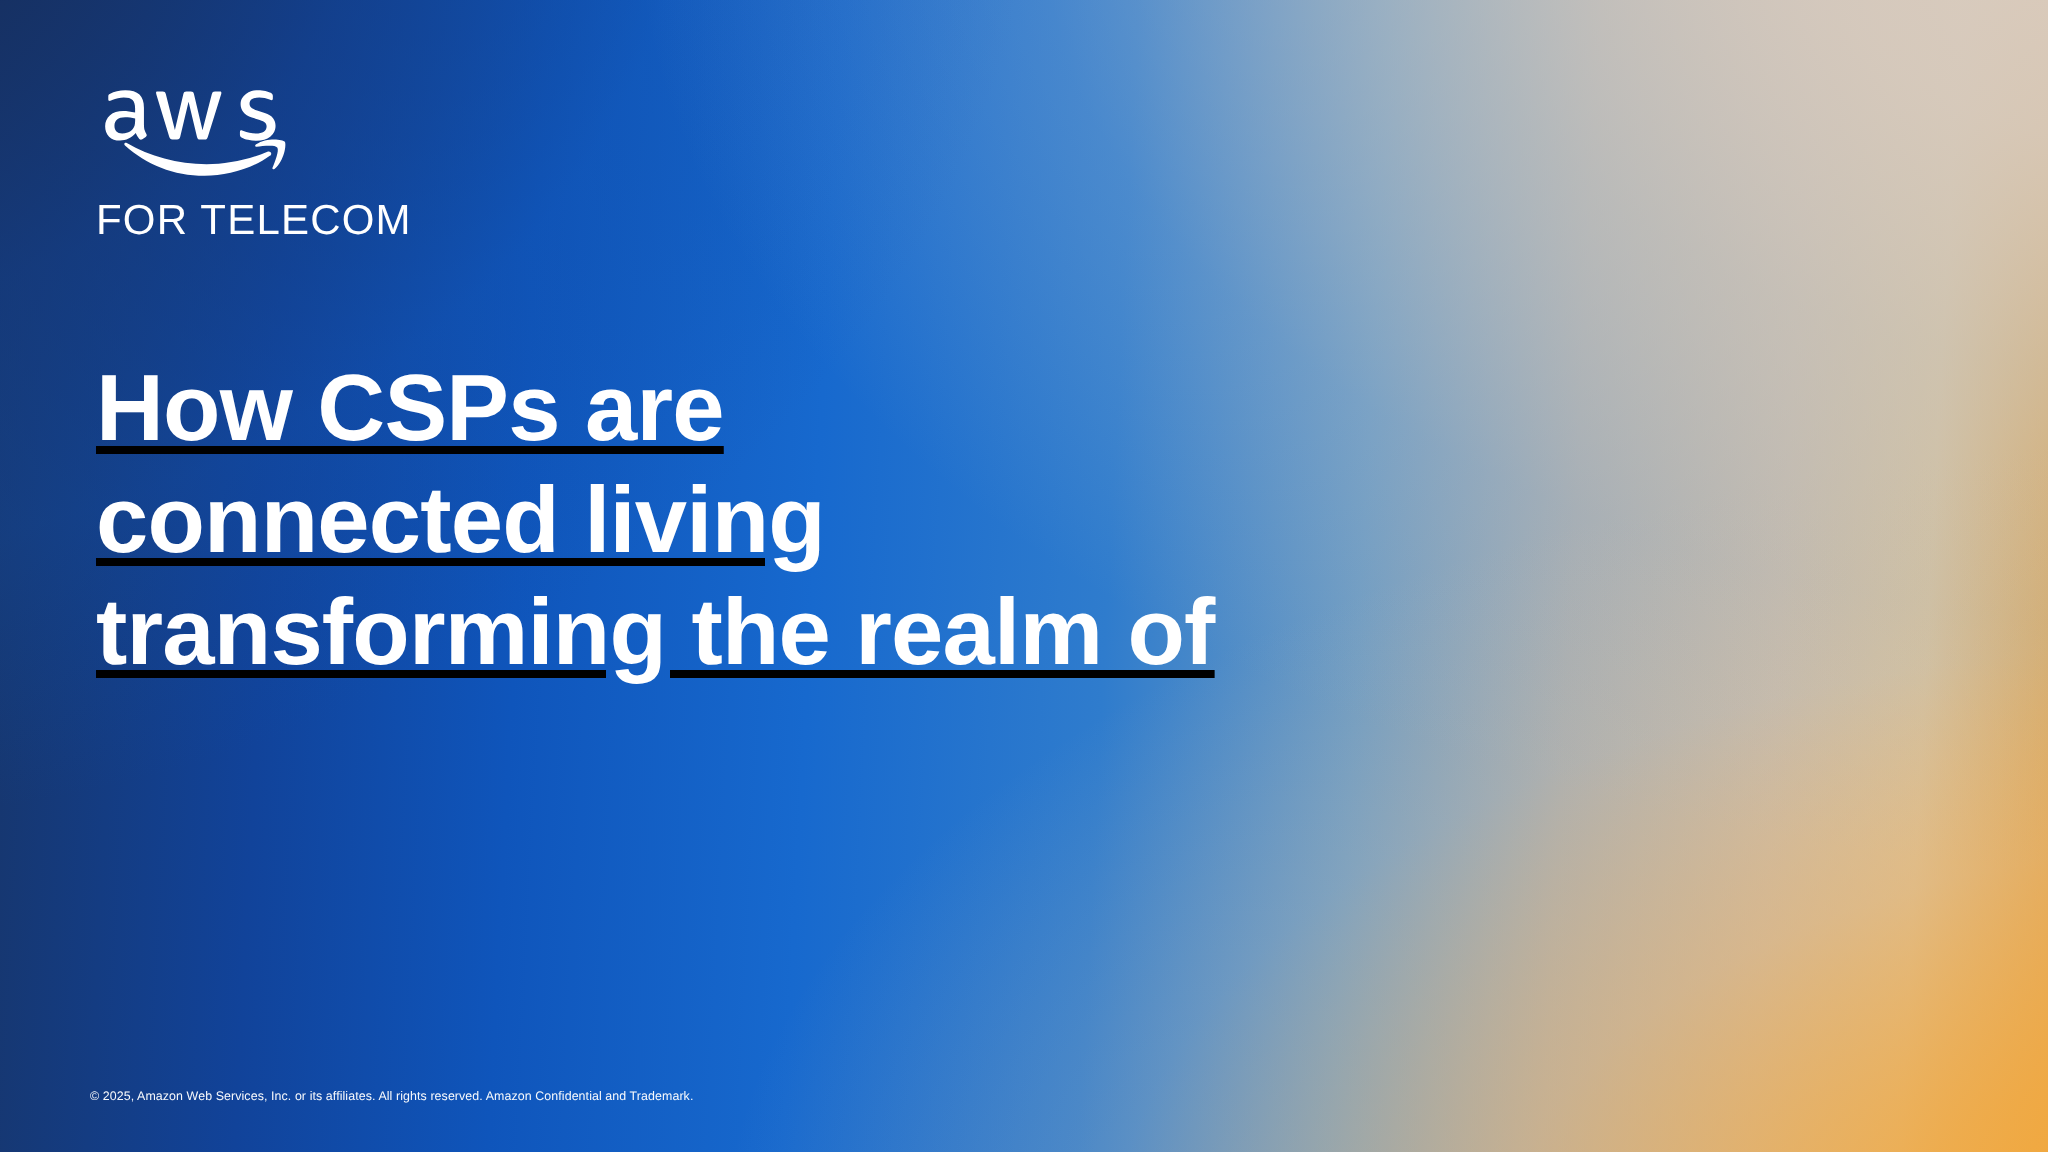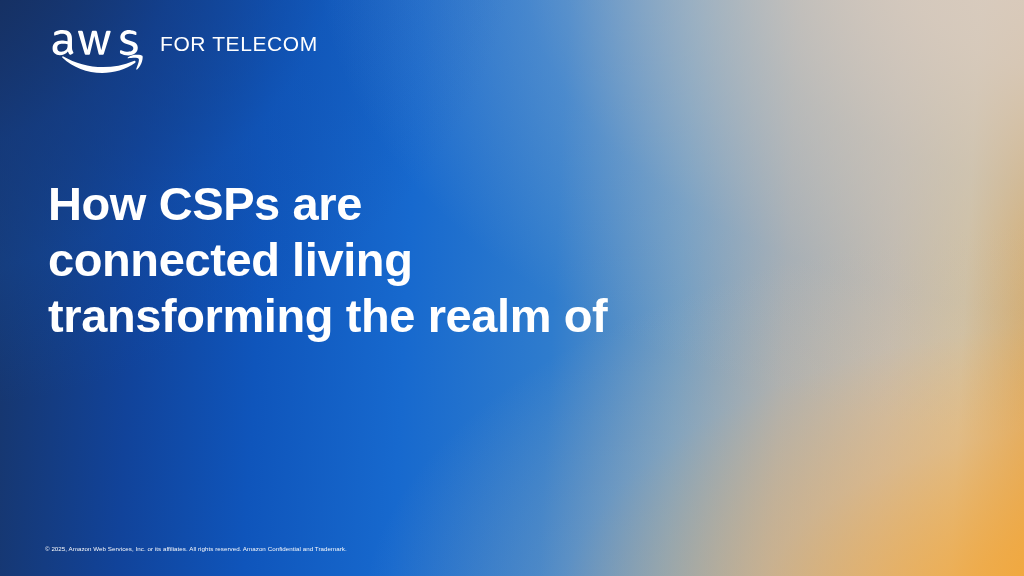--- a/index.html
+++ b/index.html
@@ -50,24 +50,24 @@
         #a9adae 76%,
         #cbbba6 86%,
         #dfc394 93%,
         #e9a33c 100%);
   }
 
   
   .logo-lockup {
     position: absolute;
     left: 48px;
-    top: 23px;
+    top: 38px;
     display: flex;
     align-items: flex-start;
-    gap: 16px;
+    flex-direction: column;
   }
 
   .aws-mark {
     position: relative;
     width: 96px;
     height: 52px;
   }
   .aws-mark svg { display: block; width: 96px; height: 52px; }
 
   .for-telecom {
@@ -79,20 +79,21 @@
     white-space: nowrap;
     margin-top: 10px;
   }
 
   
   .title-block {
     position: absolute;
     left: 48px;
     top: 176px;
     width: 700px;
+    text-decoration: underline;
   }
   .title-line {
     color: #ffffff;
     font-size: 47px;
     line-height: 56px;
     font-weight: 700;
     letter-spacing: -0.4px;
     white-space: nowrap;
   }
 

